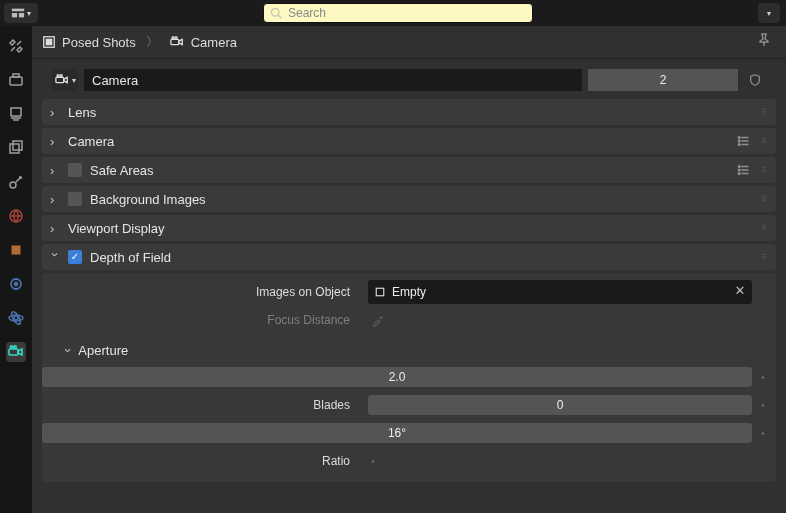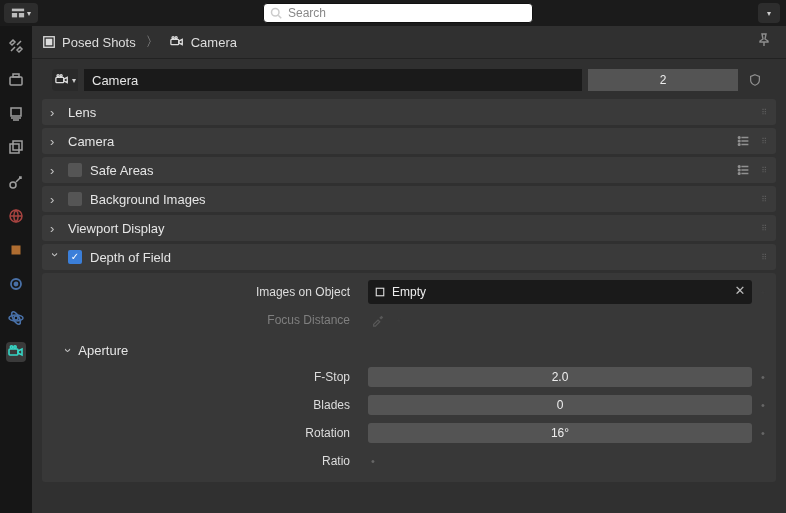--- a/index.html
+++ b/index.html
@@ -4,21 +4,21 @@
 <style>
   * { box-sizing: border-box; margin: 0; padding: 0; font-family: -apple-system, "Segoe UI", sans-serif; }
   body { width: 786px; height: 513px; background: #1b1b1b; color: #e5e5e5; font-size: 12px; overflow: hidden; display:flex; flex-direction:column; }
 
   
   .topbar { height: 26px; background: #1b1b1b; display:flex; align-items:center; padding-left: 4px; gap: 4px; }
   .editor-dropdown { height:20px; width:34px; background:#2d2d2d; border-radius:4px; display:flex; align-items:center; justify-content:center; gap:2px; }
   .editor-dropdown svg{opacity:.9}
   .chev-down{font-size:8px; color:#ccc;}
   .search-wrap { margin-left: auto; margin-right: auto; }
-  .search { width: 270px; height:20px; background:#ffffff; border:1px solid #111; border-radius:4px; display:flex; align-items:center; gap:6px; padding:0 6px; color:#888; }
+  .search { width: 270px; height:20px; background:#fef9c3; border:1px solid #111; border-radius:4px; display:flex; align-items:center; gap:6px; padding:0 6px; color:#888; }
   .search svg{opacity:.6}
   .top-right-btn{ margin-right:6px; width:22px; height:20px; background:#2d2d2d; border-radius:4px; display:flex; align-items:center; justify-content:center; }
 
   .body { flex:1; display:flex; min-height:0; }
 
   
   .tabstrip { width:32px; background:#161616; display:flex; flex-direction:column; align-items:center; padding-top:10px; gap:14px; }
   .tab-icon { width:20px; height:20px; display:flex; align-items:center; justify-content:center; opacity:.75; }
   .tab-icon.active { background:#3a3a3a; border-radius:4px; opacity:1; }
   .tab-icon.teal svg { stroke:#36d8c7; }
@@ -293,35 +293,33 @@
           </div>
           <span class="decor-dot off">•</span>
         </div>
 
         <div class="subhdr">
           <span class="disclose" style="display:inline-block;transform:rotate(90deg)">›</span>
           <span>Aperture</span>
         </div>
 
         <div class="proprow">
-          <div class="label">F-Stop</div>
           <div class="field">
               <span>2.0</span>
             </div>
           <span class="decor-dot">•</span>
         </div>
         <div class="proprow">
           <div class="label">Blades</div>
           <div class="field">
               <span>0</span>
             </div>
           <span class="decor-dot">•</span>
         </div>
         <div class="proprow">
-          <div class="label">Rotation</div>
           <div class="field">
               <span>16°</span>
             </div>
           <span class="decor-dot">•</span>
         </div>
         <div class="proprow">
           <div class="label">Ratio</div>
           <span class="decor-dot">•</span>
         </div>
       </div>

